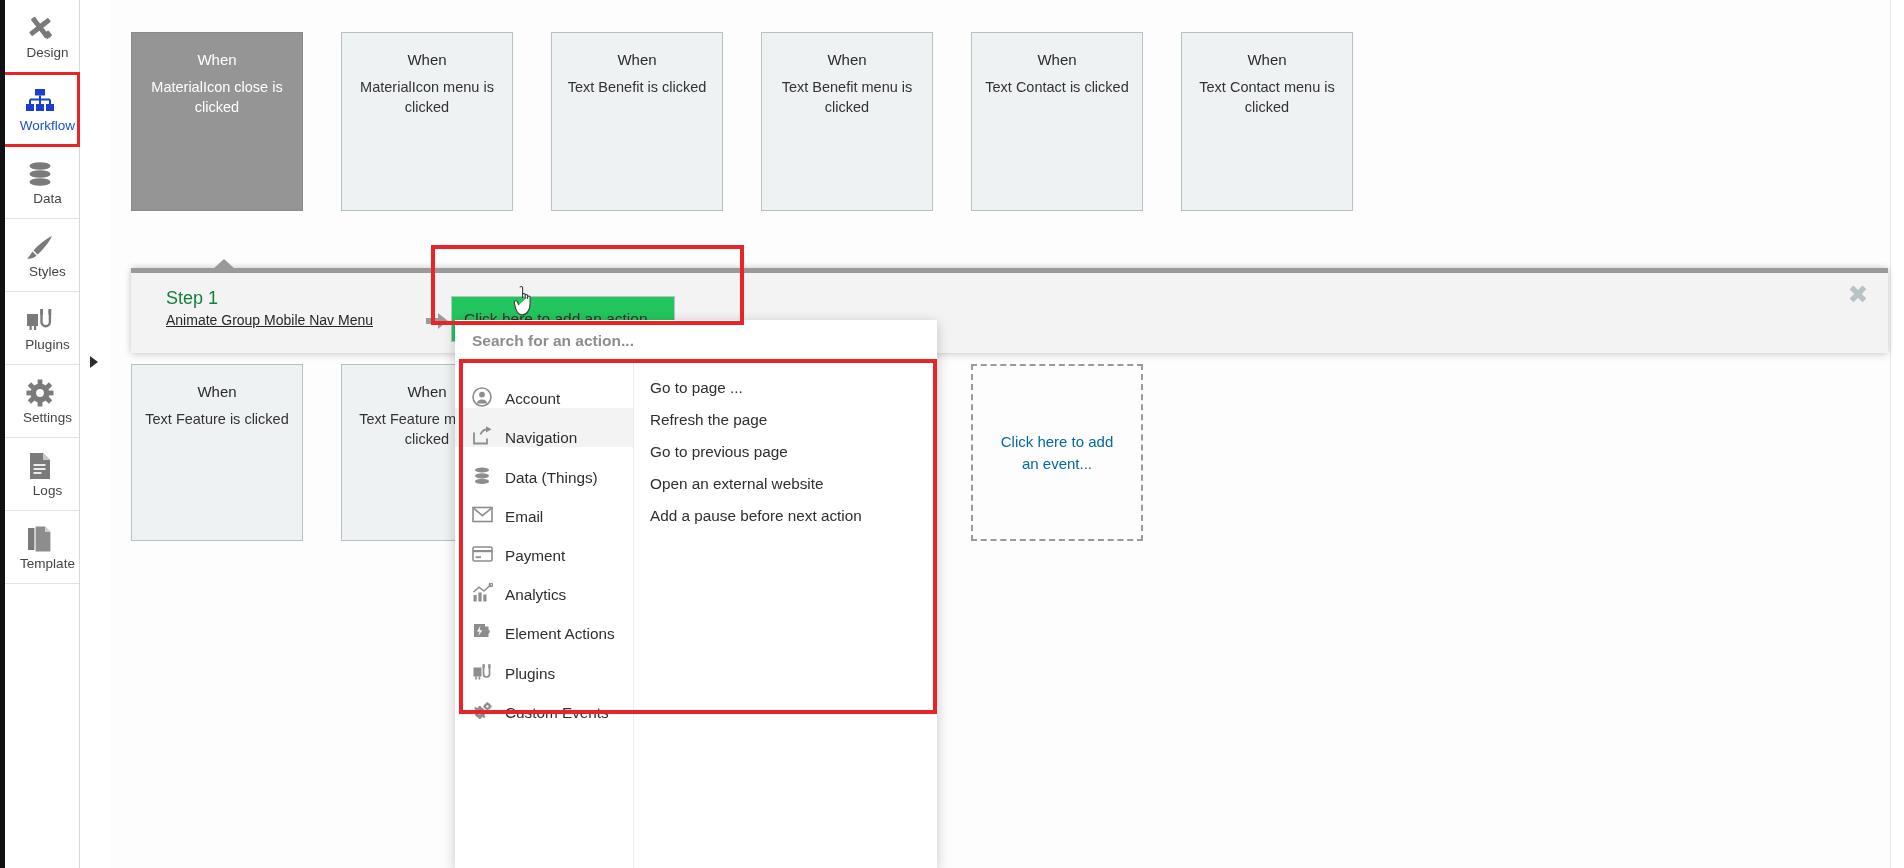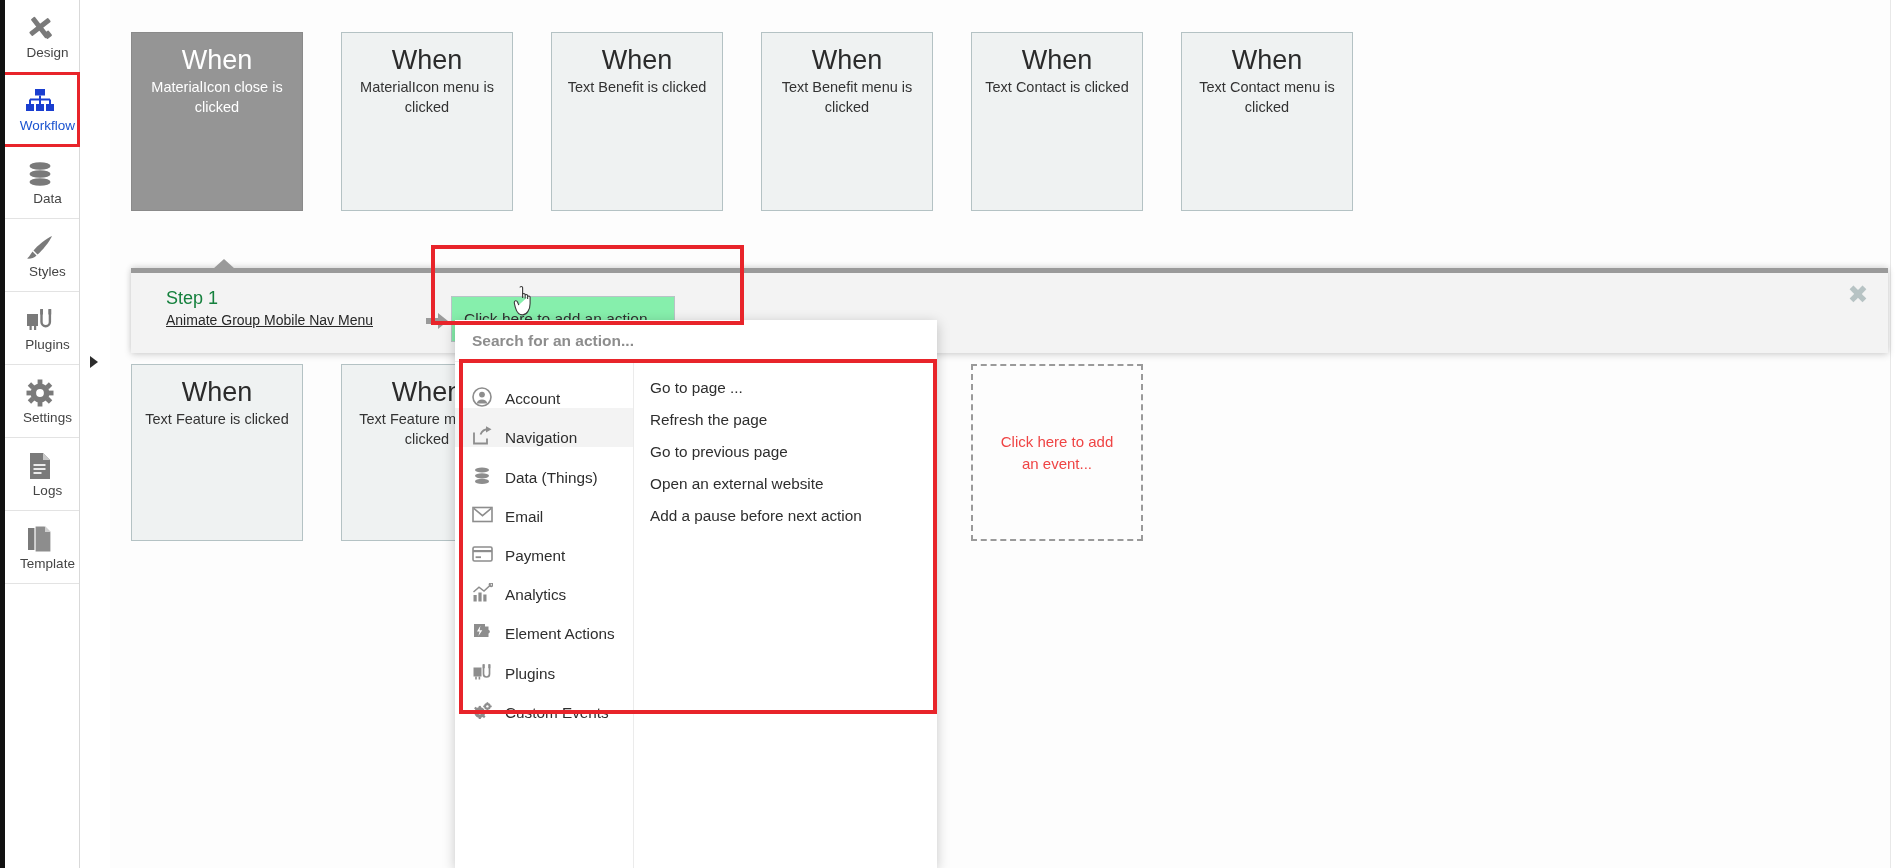--- a/index.html
+++ b/index.html
@@ -57,36 +57,36 @@
   }
 
   
   .evcard{
     position:absolute;box-sizing:border-box;
     background:#eff2f2;border:1px solid #b4c2c4;
     display:flex;flex-direction:column;align-items:center;
     padding-top:14px;cursor:pointer;
   }
   .evcard .ev-when{
-    font-size:27px;color:#2b2b2b;line-height:26px;margin-bottom:4px;font-weight:400;
+    font-size:15px;color:#2b2b2b;line-height:26px;margin-bottom:4px;font-weight:400;
   }
   .evcard .ev-desc{
     font-size:14.5px;color:#333;line-height:20px;text-align:center;
     padding:0 12px;
   }
   .evcard.selected{
     background:#959595;border-color:#8a8a8a;
   }
   .evcard.selected .ev-when,.evcard.selected .ev-desc{color:#ffffff;}
 
   .addevent{
     position:absolute;box-sizing:border-box;
     border:2px dashed #9a9a9a;background:transparent;
     display:flex;align-items:center;justify-content:center;text-align:center;
-    color:#ef4444;font-size:15px;line-height:22px;padding:0 18px;cursor:pointer;
+    color:#0369a1;font-size:15px;line-height:22px;padding:0 18px;cursor:pointer;
   }
 
   
   #steppanel{
     position:absolute;left:131px;top:268px;width:1757px;height:85px;
     background:#f3f3f3;
     box-shadow:0 2px 7px rgba(0,0,0,0.16), 0 -2px 6px rgba(0,0,0,0.09);
     z-index:20;
   }
   #steppanel-bar{
@@ -103,21 +103,21 @@
   #step-title{
     position:absolute;left:35px;top:41px;font-size:14px;color:#272727;line-height:22px;
     white-space:nowrap;
     text-decoration:underline;
   }
   #step-arrow{
     position:absolute;left:295px;top:45px;width:22px;height:16px;
   }
   #addaction-btn{
     position:absolute;left:320px;top:28px;width:224px;height:46px;
-    box-sizing:border-box;background:#86efac;border:1px solid #b8c4c6;
+    box-sizing:border-box;background:#22c55e;border:1px solid #b8c4c6;
     display:flex;align-items:center;padding-left:12px;
     font-size:15.5px;color:#2f2f2f;cursor:pointer;
   }
   #close-x{
     position:absolute;right:18px;top:14px;width:24px;height:24px;
     display:flex;align-items:center;justify-content:center;
     font-size:25px;line-height:1;color:#b7c3c4;cursor:pointer;font-weight:bold;
   }
 
   

